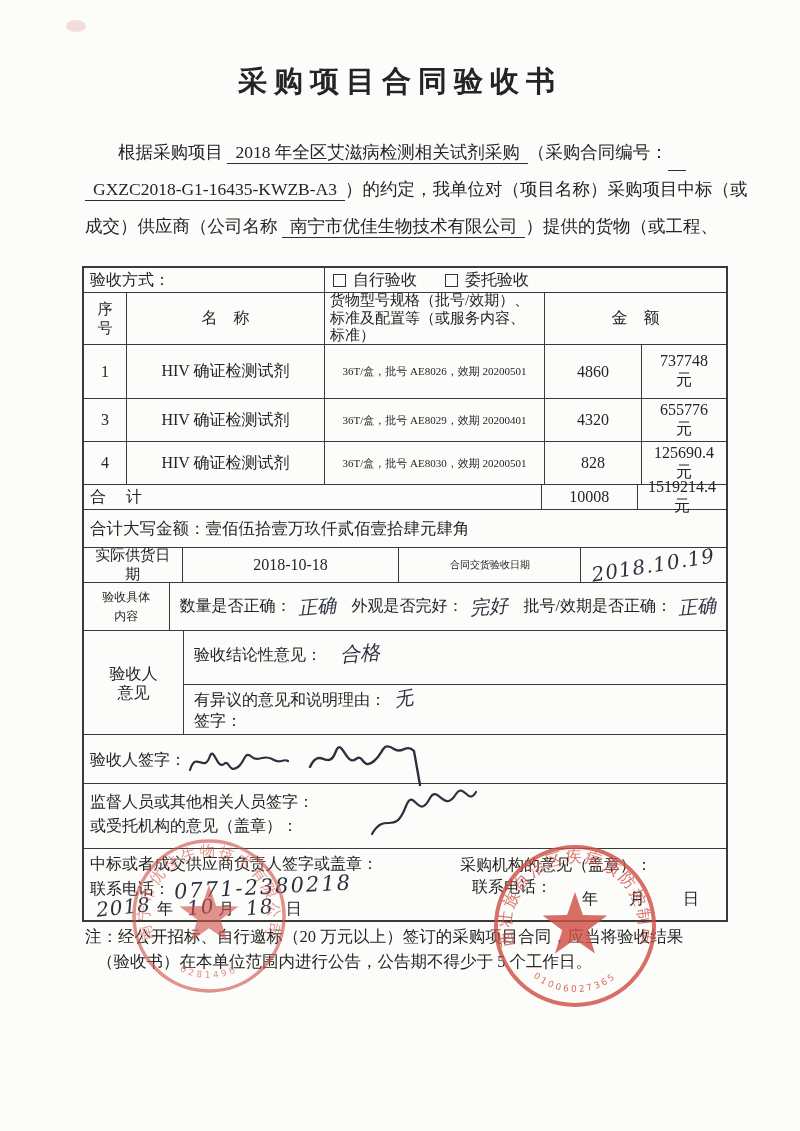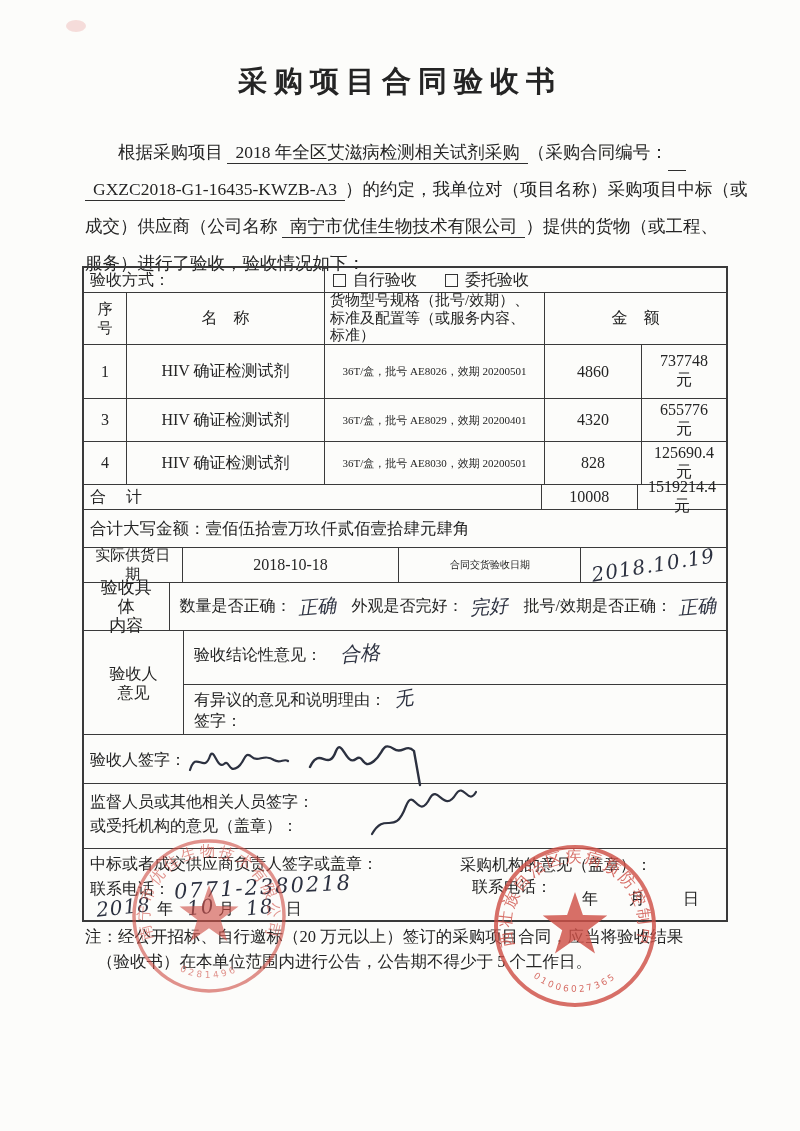--- a/index.html
+++ b/index.html
@@ -25,21 +25,21 @@
   .tr{ display:flex; border-bottom:1px solid #3a3a3a; position:relative; }
   .tr:last-child{ border-bottom:none; }
   .td{ border-right:1px solid #3a3a3a; display:flex; align-items:center;
        justify-content:center; text-align:center; font-size:16px;
        padding:1px 10px; overflow:visible; }
   .td:last-child{ border-right:none; }
   .td.left{ justify-content:flex-start; text-align:left; }
   .small{ font-size:15px; }
   .spec-h{ font-size:15px; line-height:17.5px; text-align:left; padding:2px 5px; }
   .spec-c{ font-size:11px; line-height:19px; }
-  .two-line{ flex-direction:column; line-height:19px; font-size:17px; }
+  .two-line{ flex-direction:column; line-height:19px; font-size:12px; }
 
   .cb{ display:inline-block; width:13px; height:13px; border:1.5px solid #333;
        margin-right:7px; flex:0 0 auto; }
   .cb-gap{ display:inline-block; width:28px; }
 
   .hw{ font-style:italic; color:#2c3140; display:inline-block;
        font-family:"DejaVu Serif",serif; transform:rotate(-5deg); }
   .hw-ans{ font-size:19px; margin-left:6px; margin-right:16px; }
   .hw-date{ font-size:20px; transform:rotate(-9deg); letter-spacing:1px; }
   .hw-phone{ font-size:21px; transform:rotate(-3deg); letter-spacing:2px; margin-left:4px; }
@@ -65,21 +65,20 @@
 <div class="page">
 
   <div class="smudge"></div>
 
   <div class="title">采购项目合同验收书</div>
 
   <div class="intro">
     <div class="line1"><span>根据采购项目</span> <span class="u">2018 年全区艾滋病检测相关试剂采购</span><span>（采购合同编号：</span><span class="blank-u"></span></div>
     <div><span class="u">GXZC2018-G1-16435-KWZB-A3</span><span>）的约定，我单位对（项目名称）采购项目中标（或</span></div>
     <div><span>成交）供应商（公司名称</span> <span class="u">南宁市优佳生物技术有限公司</span><span>）提供的货物（或工程、</span></div>
-    <div><span>服务）进行了验收，验收情况如下：</span></div>
   </div>
 
   <div class="tbl">
 
     <div class="tr" style="height:25px">
       <div class="td left" style="width:241px;padding-left:6px">验收方式：</div>
       <div class="td left" style="flex:1;padding-left:8px">
         <span class="cb"></span>
           <span>自行验收</span>
         <span class="cb-gap"></span>

